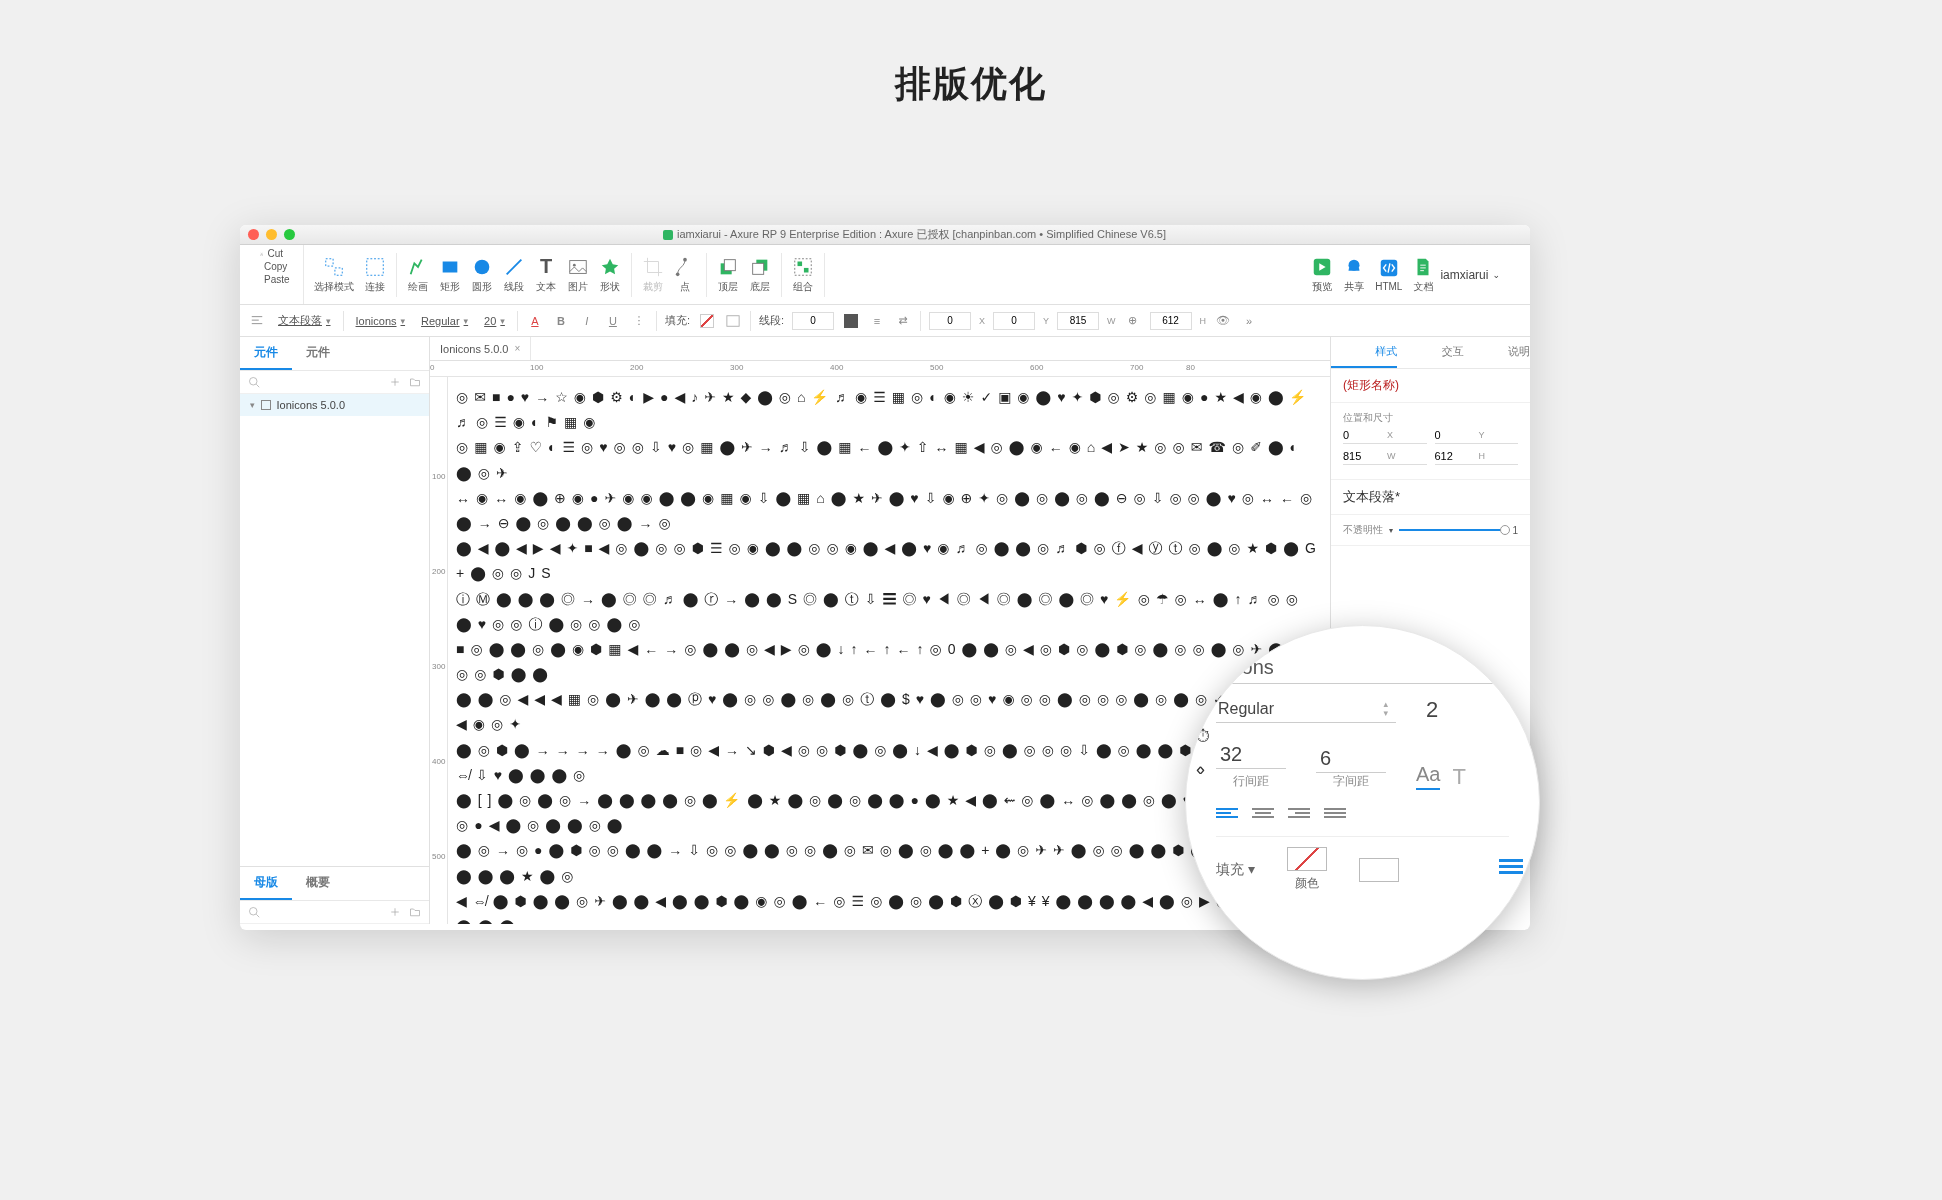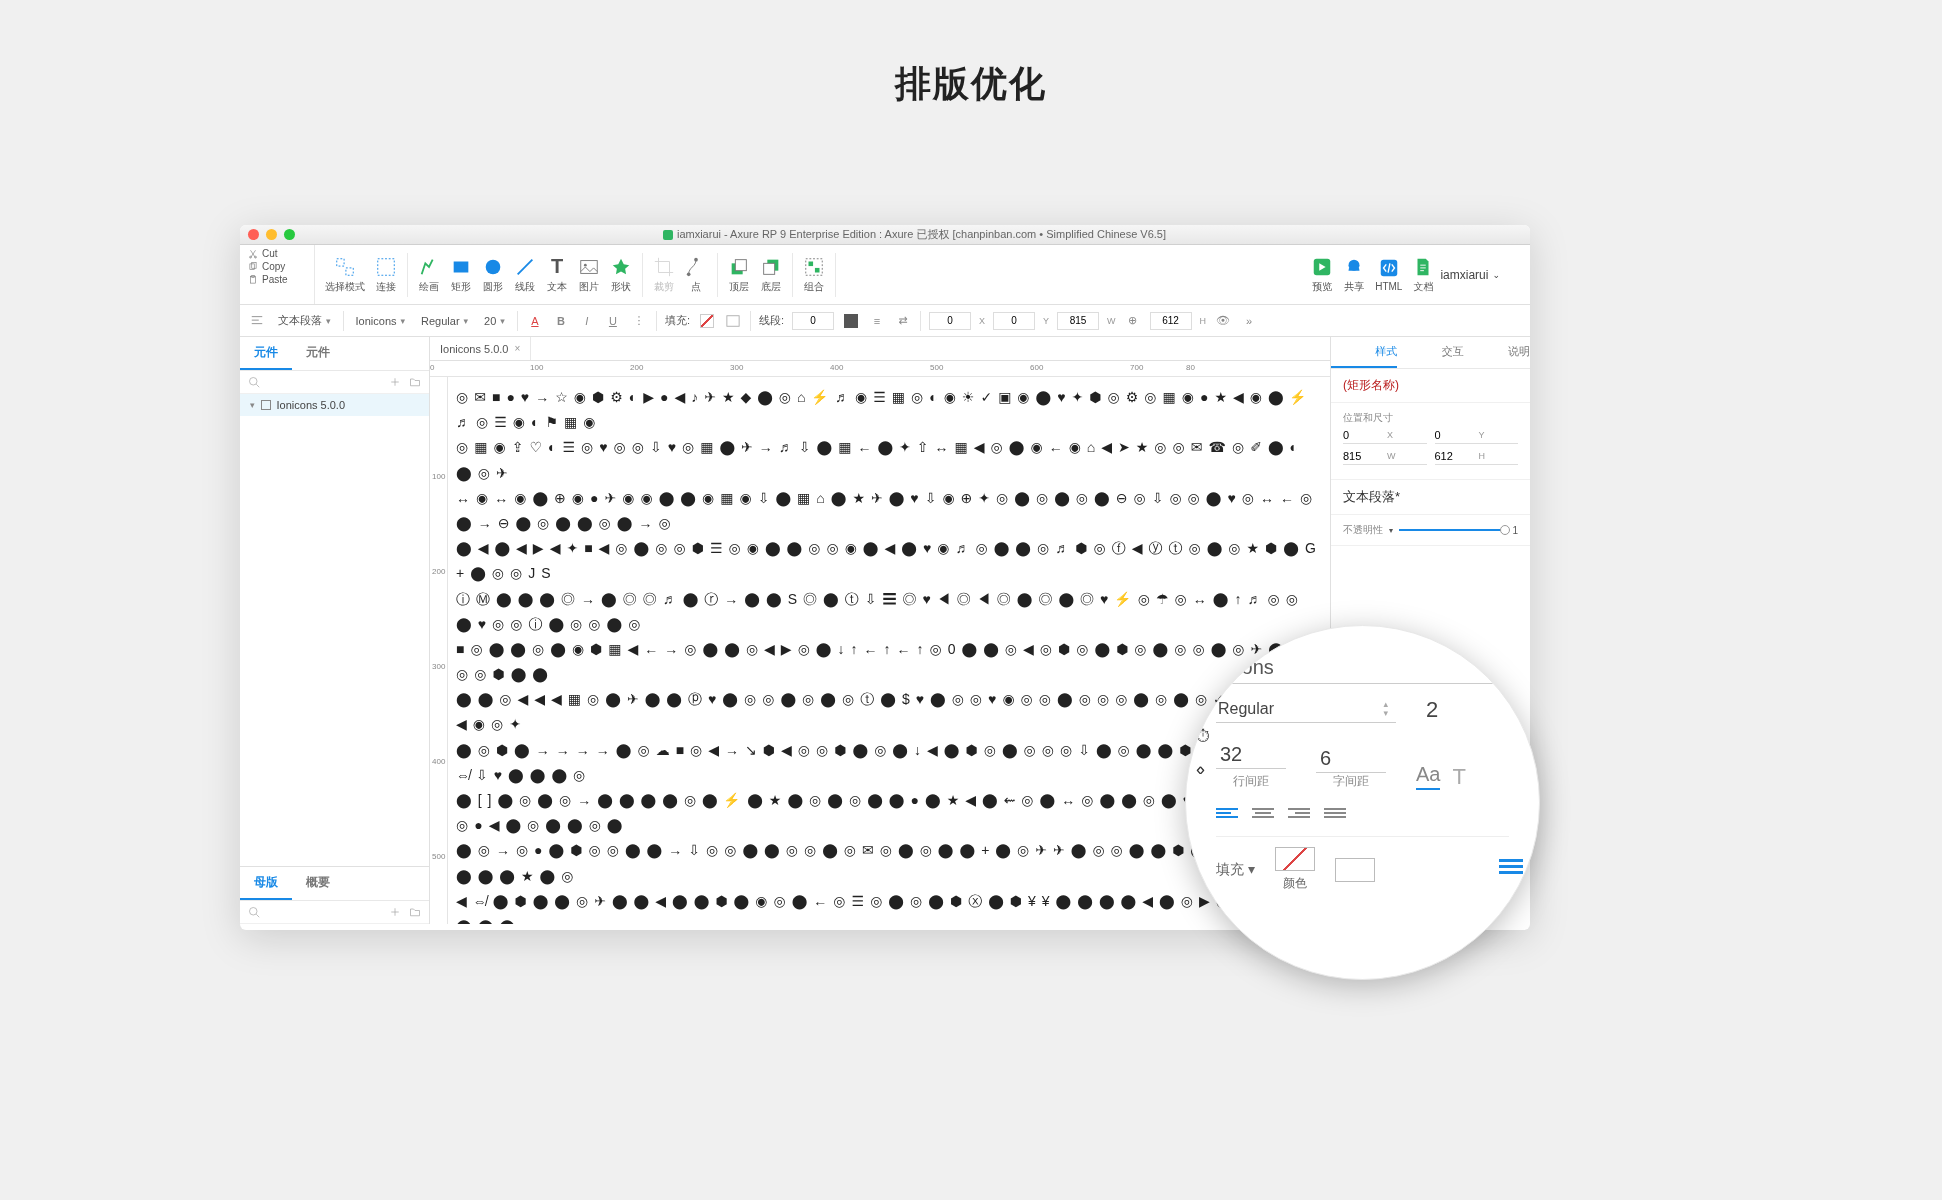--- a/index.html
+++ b/index.html
@@ -9,32 +9,32 @@
 .window { position: absolute; left: 240px; top: 225px; width: 1290px; height: 705px; background: #fff; border-radius: 6px; box-shadow: 0 8px 40px rgba(0,0,0,0.15); overflow: hidden; }
 
 .titlebar { height: 20px; background: linear-gradient(#f6f6f6,#e8e8e8); border-bottom: 1px solid #d0d0d0; display: flex; align-items: center; padding: 0 8px; font-size: 11px; color: #555; }
 .traffic-lights { display: flex; gap: 7px; margin-right: 12px; }
 .tl { width: 11px; height: 11px; border-radius: 50%; }
 .tl.red { background: #ff5f56; } .tl.yellow { background: #ffbd2e; } .tl.green { background: #27c93f; }
 .title-text { flex: 1; text-align: center; color: #666; }
 .title-icon { width: 10px; height: 10px; background: #2fb562; border-radius: 2px; display: inline-block; margin-right: 4px; vertical-align: middle; }
 
 .clipboard-row { height: 60px; border-bottom: 1px solid #e0e0e0; display: flex; }
-.clip-col { width: 75px; border-right: 1px solid #e8e8e8; font-size: 10px; color: #555; padding: 2px 8px; }
+.clip-col { width: 64px; border-right: 1px solid #e8e8e8; font-size: 10px; color: #555; padding: 2px 20px; }
 .clip-col div { padding: 1px 0; display: flex; align-items: center; gap: 4px; }
 .clip-col svg { width: 10px; height: 10px; }
 
 .main-toolbar { flex: 1; display: flex; align-items: center; padding: 0 6px; gap: 2px; }
 .tool-btn { display: flex; flex-direction: column; align-items: center; gap: 2px; padding: 2px 4px; font-size: 10px; color: #555; cursor: pointer; }
 .tool-btn svg, .tool-btn .ico { width: 22px; height: 22px; display: flex; align-items: center; justify-content: center; }
 .tool-sep { width: 1px; height: 44px; background: #e8e8e8; margin: 0 4px; }
 .account { margin-left: auto; margin-right: 24px; font-size: 12px; color: #444; display: flex; align-items: center; gap: 4px; }
 
 .format-bar { height: 32px; border-bottom: 1px solid #e0e0e0; display: flex; align-items: center; padding: 0 8px; gap: 8px; font-size: 11px; color: #555; overflow: hidden; }
-.fb-sel { display: flex; align-items: center; gap: 4px; padding: 2px 4px; }
+.fb-sel { display: flex; align-items: center; gap: 4px; padding: 2px 4px; text-decoration: underline; }
 .fb-chev { font-size: 9px; color: #888; }
 .fb-sep { width: 1px; height: 20px; background: #e4e4e4; }
 .fb-btn { width: 18px; height: 18px; display: flex; align-items: center; justify-content: center; color: #888; cursor: pointer; font-size: 11px; }
 .fb-input { width: 42px; height: 18px; border: 1px solid #ddd; font-size: 10px; text-align: center; }
 
 .body-row { display: flex; height: calc(100% - 118px); }
 
 .left-panel { width: 190px; border-right: 1px solid #e0e0e0; display: flex; flex-direction: column; }
 .tabs { display: flex; border-bottom: 1px solid #e8e8e8; font-size: 12px; font-weight: bold; }
 .tab { padding: 7px 14px; color: #777; cursor: pointer; }
@@ -81,21 +81,21 @@
 .zoom-field .num { font-size: 20px; font-weight: 400; }
 .zoom-aa { font-size: 20px; color: #888; border-bottom: 2px solid #1889e6; padding-bottom: 2px; }
 .zoom-align { display: flex; gap: 14px; margin: 12px 0; }
 .zoom-align .al { width: 22px; height: 16px; display: flex; flex-direction: column; gap: 2px; cursor: pointer; }
 .zoom-align .al div { height: 2px; background: #888; }
 .zoom-align .al.active div { background: #1889e6; }
 .zoom-align .al div:nth-child(1) { width: 100%; } .zoom-align .al div:nth-child(2) { width: 70%; } .zoom-align .al div:nth-child(3) { width: 100%; }
 .zoom-align .al.c div:nth-child(2) { margin: 0 auto; }
 .zoom-align .al.r div:nth-child(2) { margin-left: auto; }
 .zoom-align .al.j div { width: 100% !important; }
-.zoom-fill-row { display: flex; align-items: center; gap: 20px; margin-top: 10px; }
+.zoom-fill-row { display: flex; align-items: center; gap: 32px; margin-top: 10px; }
 .zoom-swatch { width: 40px; height: 24px; border: 1px solid #bbb; background: linear-gradient(135deg, transparent 47%, #d44 47%, #d44 53%, transparent 53%); }
 .zoom-swatch-lbl { font-size: 12px; text-align: center; margin-top: 4px; color: #666; }
 .zoom-icons-left { position: absolute; left: 10px; top: 100px; font-size: 18px; color: #333; display: flex; flex-direction: column; gap: 12px; }
 .zoom-haml { position: absolute; right: 16px; top: 230px; }
 .zoom-haml div { width: 24px; height: 3px; background: #1889e6; margin: 3px 0; }
 </style>
 </head>
 <body>
 
 <div class="page-title">排版优化</div>

